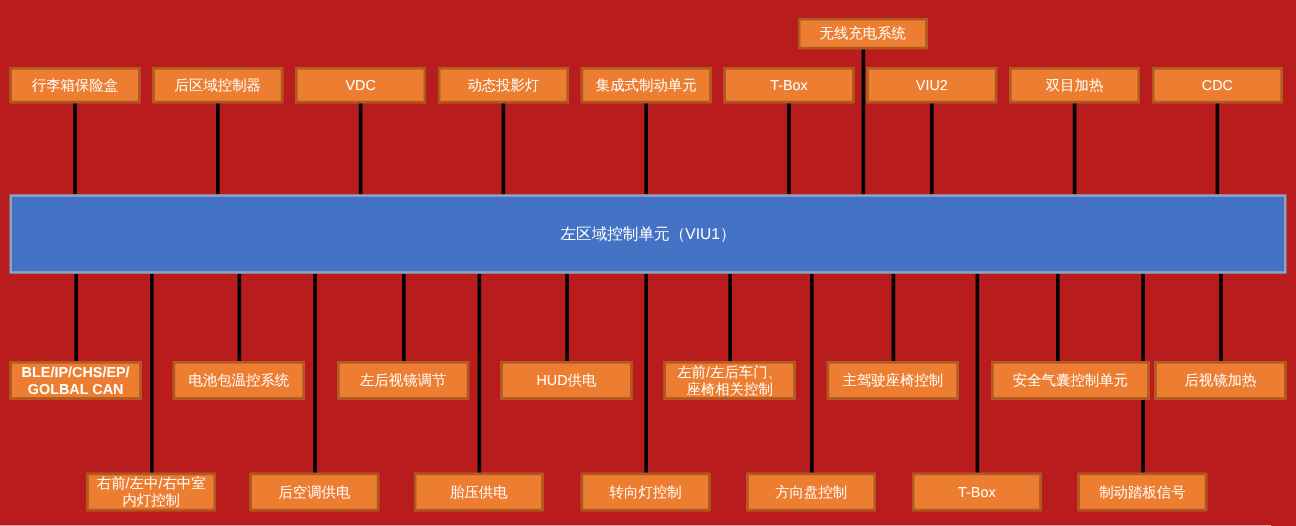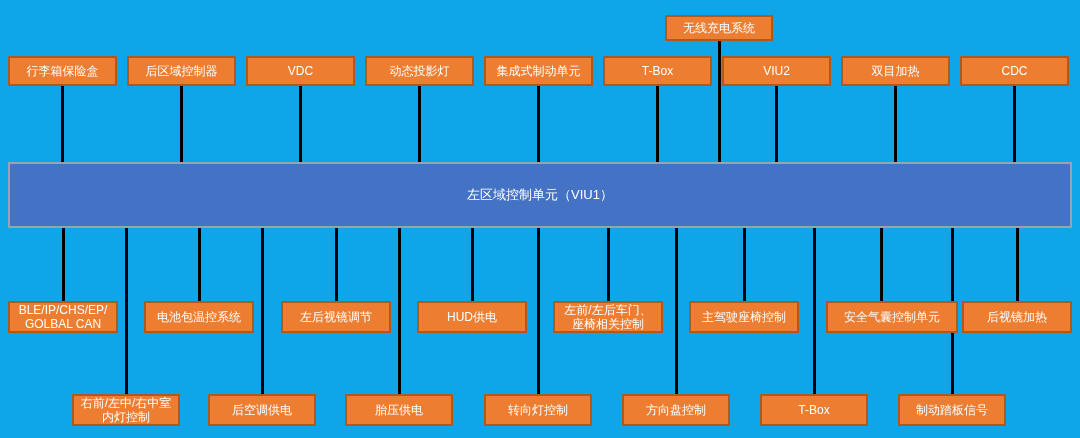--- a/index.html
+++ b/index.html
@@ -8,41 +8,41 @@
     --node-border: #AC5A20;
     --hub-fill: #4472C4;
     --hub-border: #98A2B3;
     --connector: #000000;
     --label-text: #ffffff;
   }
   .stage {
     position: relative;
     width: 1080px;
     height: 438px;
-    background: #0ea5e9;
+    background: #b91c1c;
     font-family: "Liberation Sans", sans-serif;
     overflow: hidden;
   }
   .node {
     position: absolute;
     box-sizing: border-box;
     background: var(--node-fill);
     border: 2px solid var(--node-border);
     color: var(--label-text);
     display: flex;
     align-items: center;
     justify-content: center;
     text-align: center;
     font-size: 12px;
     line-height: 1.2;
     padding: 1px 4px;
     z-index: 2;
   }
   .node .lbl { display: block; }
-  .node.bold-label { font-weight: normal; word-break: break-all; }
+  .node.bold-label { font-weight: bold; word-break: break-all; }
   .hub {
     position: absolute;
     box-sizing: border-box;
     background: var(--hub-fill);
     border: 2px solid var(--hub-border);
     color: var(--label-text);
     display: flex;
     align-items: center;
     justify-content: center;
     text-align: center;

